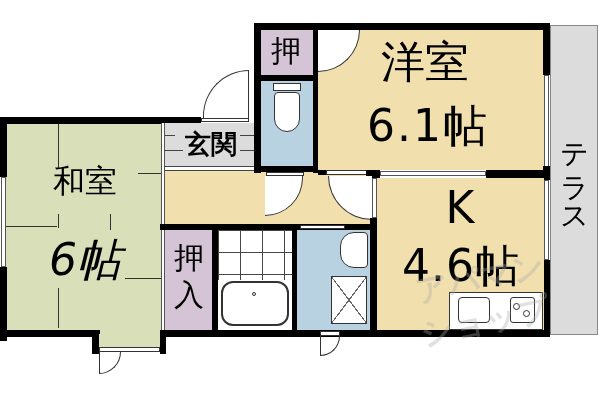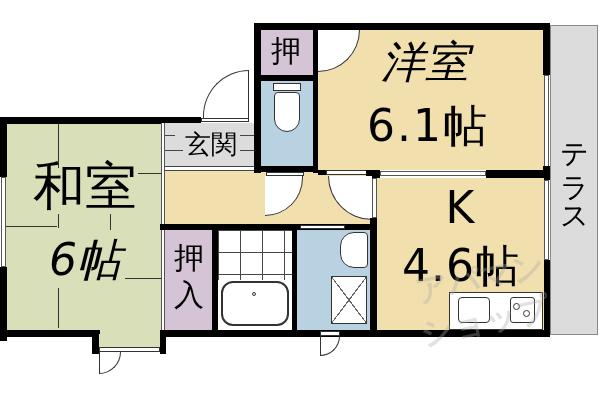--- a/index.html
+++ b/index.html
@@ -19,21 +19,21 @@
 
 <div class="room" style="left:2px;top:117px;width:162px;height:220px;background:#d9dfb9;"></div>
 
 <div class="abs" style="left:58px;top:123px;width:1px;height:45px;background:#333;"></div>
 <div class="abs" style="left:5px;top:226px;width:52px;height:1px;background:#333;"></div>
 <div class="abs" style="left:58px;top:214px;width:1px;height:14px;background:#333;"></div>
 <div class="abs" style="left:110px;top:214px;width:1px;height:16px;background:#333;"></div>
 <div class="abs" style="left:58px;top:288px;width:1px;height:40px;background:#333;"></div>
 <div class="abs" style="left:138px;top:173px;width:24px;height:1px;background:#333;"></div>
 <div class="abs" style="left:125px;top:278px;width:42px;height:1px;background:#333;"></div>
-<div class="label" style="left:30px;top:165px;width:110px;font-size:52px;font-family:Liberation Mono, monospace;">和室</div>
+<div class="label" style="left:30px;top:165px;width:110px;font-size:32px;">和室</div>
 <div class="label" style="left:40px;top:238px;width:90px;font-size:44px;font-style:italic;">6帖</div>
 
 <div class="wall" style="left:0;top:117px;width:168px;height:7px;"></div>
 <div class="wall" style="left:0;top:117px;width:7px;height:60px;"></div>
 <div class="win" style="left:1px;top:177px;width:5px;height:90px;"></div>
 <div class="wall" style="left:0;top:267px;width:7px;height:74px;"></div>
 <div class="wall" style="left:0;top:330px;width:100px;height:7px;"></div>
 
 <div class="room" style="left:98px;top:334px;width:66px;height:18px;background:#d9dfb9;"></div>
 <div class="wall" style="left:92px;top:330px;width:7px;height:24px;"></div>
@@ -42,21 +42,21 @@
 <div class="door" style="left:99px;top:352px;width:22px;height:22px;border-right:1px solid #333;border-bottom:1px solid #333;border-bottom-right-radius:22px;"></div>
 <div class="abs" style="left:99px;top:352px;width:1px;height:22px;background:#333;"></div>
 
 <div class="abs" style="left:161px;top:123px;width:4px;height:207px;background:#fff;border-left:1px solid #555;border-right:1px solid #555;"></div>
 
 <div class="room" style="left:165px;top:123px;width:90px;height:43px;background:#dcdcdc;"></div>
 <div class="abs" style="left:165px;top:135px;width:10px;height:1px;background:#444;"></div>
 <div class="abs" style="left:165px;top:150px;width:18px;height:1px;background:#444;"></div>
 <div class="abs" style="left:240px;top:150px;width:14px;height:1px;background:#444;"></div>
 <div class="abs" style="left:240px;top:135px;width:14px;height:1px;background:#444;"></div>
-<div class="label" style="left:180px;top:131px;width:62px;font-size:26px;">玄関</div>
+<div class="label" style="left:180px;top:131px;width:62px;font-size:26px;font-weight:bold;">玄関</div>
 <div class="wall" style="left:163px;top:117px;width:38px;height:6px;"></div>
 <div class="abs" style="left:201px;top:118px;width:48px;height:4px;background:#fff;border:1px solid #333;"></div>
 <div class="door" style="left:203px;top:70px;width:46px;height:48px;border-left:1px solid #333;border-top:1px solid #333;border-top-left-radius:46px;"></div>
 <div class="abs" style="left:248px;top:70px;width:1px;height:48px;background:#333;"></div>
 <div class="abs" style="left:165px;top:166px;width:92px;height:5px;background:#fff;border-top:1px solid #444;border-bottom:1px solid #444;"></div>
 
 <div class="room" style="left:165px;top:171px;width:212px;height:54px;background:#f1dfad;"></div>
 
 <div class="room" style="left:260px;top:29px;width:53px;height:46px;background:#d5c4d6;"></div>
 <div class="label" style="left:262px;top:36px;width:48px;font-size:30px;">押</div>
@@ -66,21 +66,21 @@
 <div class="abs" style="left:274px;top:92px;width:26px;height:40px;background:#fff;border:1px solid #333;border-radius:4px 4px 13px 13px;"></div>
 
 <div class="wall" style="left:254px;top:23px;width:296px;height:7px;"></div>
 <div class="wall" style="left:254px;top:23px;width:7px;height:150px;"></div>
 <div class="wall" style="left:254px;top:75px;width:62px;height:6px;"></div>
 <div class="wall" style="left:313px;top:23px;width:5px;height:150px;"></div>
 <div class="wall" style="left:254px;top:166px;width:64px;height:6px;"></div>
 
 <div class="room" style="left:318px;top:30px;width:227px;height:140px;background:#f1dfad;"></div>
 <div class="door" style="left:318px;top:30px;width:42px;height:42px;background:#fff;border-right:1px solid #333;border-bottom:1px solid #333;border-bottom-right-radius:42px;"></div>
-<div class="label" style="left:370px;top:40px;width:110px;font-size:44px;font-style:italic;">洋室</div>
+<div class="label" style="left:370px;top:40px;width:110px;font-size:44px;">洋室</div>
 <div class="label" style="left:358px;top:104px;width:140px;font-size:44px;letter-spacing:2px;">6.1帖</div>
 
 <div class="wall" style="left:543px;top:23px;width:7px;height:52px;"></div>
 <div class="win" style="left:544px;top:75px;width:5px;height:95px;"></div>
 <div class="wall" style="left:543px;top:166px;width:7px;height:14px;"></div>
 <div class="win" style="left:544px;top:180px;width:5px;height:80px;"></div>
 <div class="wall" style="left:543px;top:260px;width:7px;height:77px;"></div>
 
 <div class="wall" style="left:318px;top:170px;width:8px;height:5px;"></div>
 <div class="abs" style="left:326px;top:170px;width:46px;height:5px;background:#fff;border:1px solid #333;"></div>

